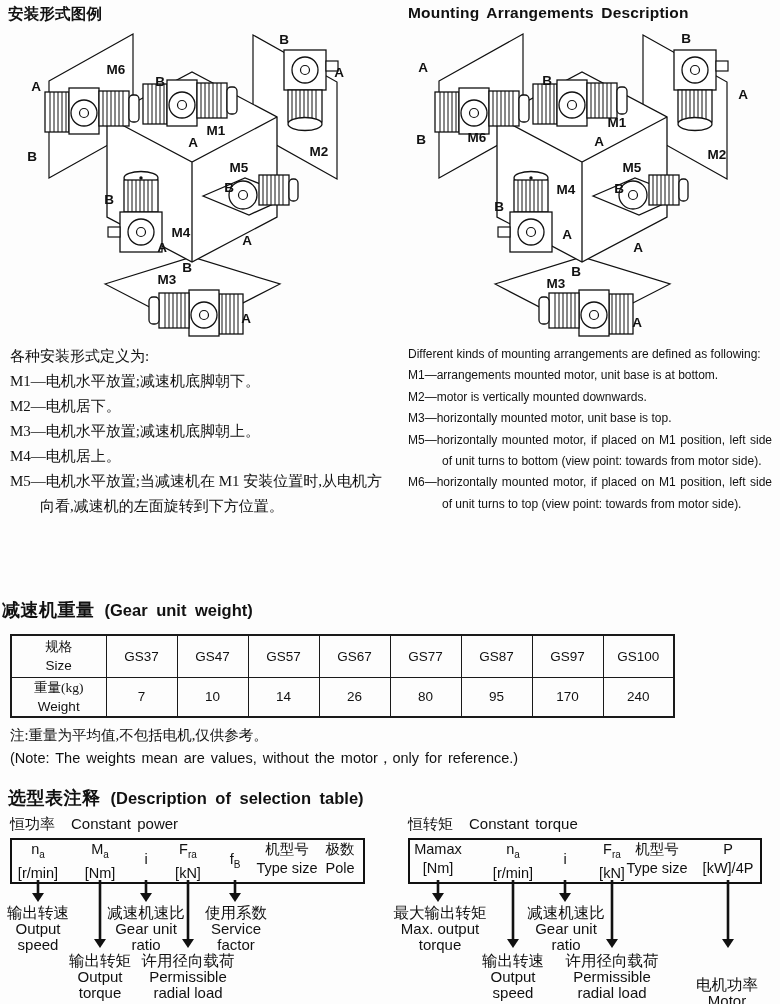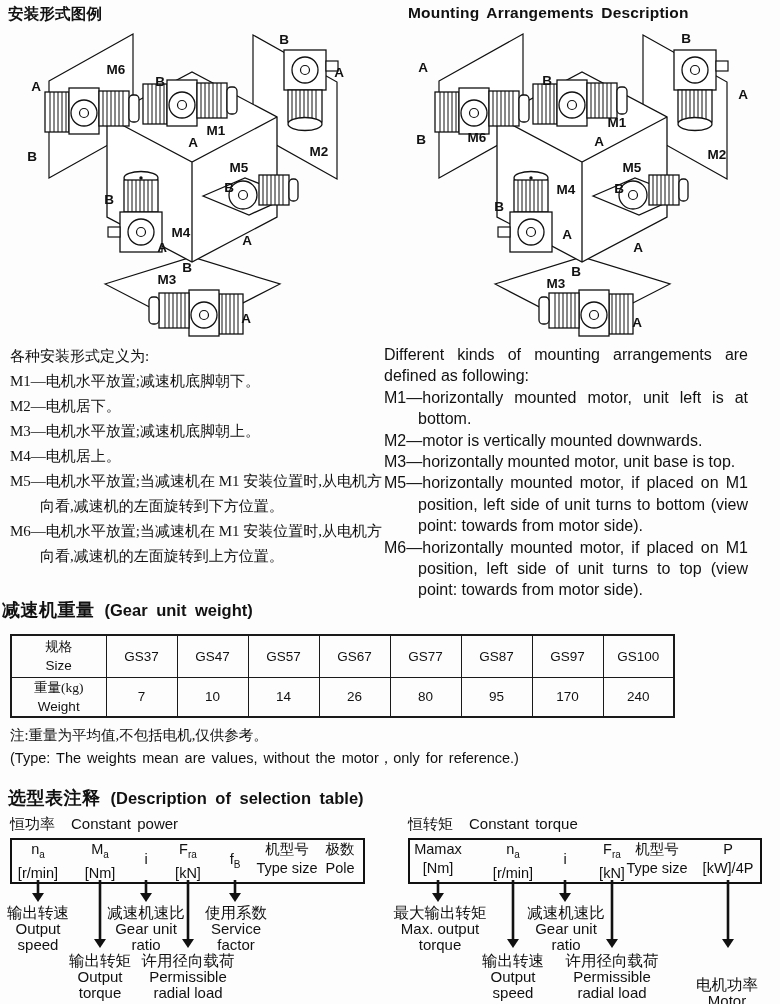--- a/index.html
+++ b/index.html
@@ -13,21 +13,21 @@
   .sans{font-family:"Liberation Sans","DejaVu Sans",sans-serif;}
 
   
   .top-title{font-weight:bold;font-size:15.5px;letter-spacing:.2px;text-align:center;}
   .top-title.en{word-spacing:3px;}
 
   
   .cn-defs{left:10px;top:344px;width:374px;font-size:15px;line-height:25px;}
   .cn-defs p{margin:0;padding-left:30px;text-indent:-30px;}
   .cn-defs p.intro{padding-left:0;text-indent:0;}
-  .en-defs{left:384px;top:344px;width:364px;font-size:16px;line-height:21.4px;text-align:justify;}
+  .en-defs{left:408px;top:344px;width:364px;font-size:12px;line-height:21.4px;text-align:justify;}
   .en-defs p{margin:0;padding-left:34px;text-indent:-34px;}
   .en-defs p.intro{padding-left:0;text-indent:0;}
 
   
   .sec-head{font-weight:bold;}
   .sec-head .cn{font-size:18px;letter-spacing:.5px;}
   .sec-head .en{font-size:16.5px;word-spacing:4px;margin-left:10px;}
 
   
   table.weights{border-collapse:collapse;table-layout:fixed;background:#fdfdfd;}
@@ -168,26 +168,25 @@
   </g>
 </svg>
 
 <div class="abs cn-defs serif">
   <p class="intro">各种安装形式定义为:</p>
   <p>M1—电机水平放置;减速机底脚朝下。</p>
   <p>M2—电机居下。</p>
   <p>M3—电机水平放置;减速机底脚朝上。</p>
   <p>M4—电机居上。</p>
   <p>M5—电机水平放置;当减速机在 M1 安装位置时,从电机方向看,减速机的左面旋转到下方位置。</p>
-  <p>M6—电机水平放置;当减速机在 M1 安装位置时,从电机方向看,减速机的左面旋转到上方位置。</p>
 </div>
 
 <div class="abs en-defs sans">
   <p class="intro">Different kinds of mounting arrangements are defined as following:</p>
-  <p>M1—horizontally mounted motor, unit left is at bottom.</p>
+  <p>M1—arrangements mounted motor, unit base is at bottom.</p>
   <p>M2—motor is vertically mounted downwards.</p>
   <p>M3—horizontally mounted motor, unit base is top.</p>
   <p>M5—horizontally mounted motor, if placed on M1 position, left side of unit turns to bottom (view point: towards from motor side).</p>
   <p>M6—horizontally mounted motor, if placed on M1 position, left side of unit turns to top (view point: towards from motor side).</p>
 </div>
 
 <div class="abs sec-head" style="left:2px;top:598px;">
   <span class="cn">减速机重量</span><span class="en">(Gear unit weight)</span>
 </div>
 
@@ -222,21 +221,21 @@
     <td class="val">26</td>
     <td class="val">80</td>
     <td class="val">95</td>
     <td class="val">170</td>
     <td class="val">240</td>
   </tr>
 </tbody>
   </table>
 
 <div class="abs note-cn serif" style="left:10px;top:726px;">注:重量为平均值,不包括电机,仅供参考。</div>
-<div class="abs note-en" style="left:10px;top:749px;">(Type: The weights mean are values, without the motor，only for reference.)</div>
+<div class="abs note-en" style="left:10px;top:749px;">(Note: The weights mean are values, without the motor，only for reference.)</div>
 
 <div class="abs sec-head" style="left:8px;top:786px;">
   <span class="cn">选型表注释</span><span class="en">(Description of selection table)</span>
 </div>
 
 <div class="abs sel-caption" style="left:10px;top:815px;">
   <span class="serif">恒功率</span><span class="en">Constant power</span>
 </div>
 <div class="abs sel-caption" style="left:408px;top:815px;">
   <span class="serif">恒转矩</span><span class="en">Constant torque</span>

